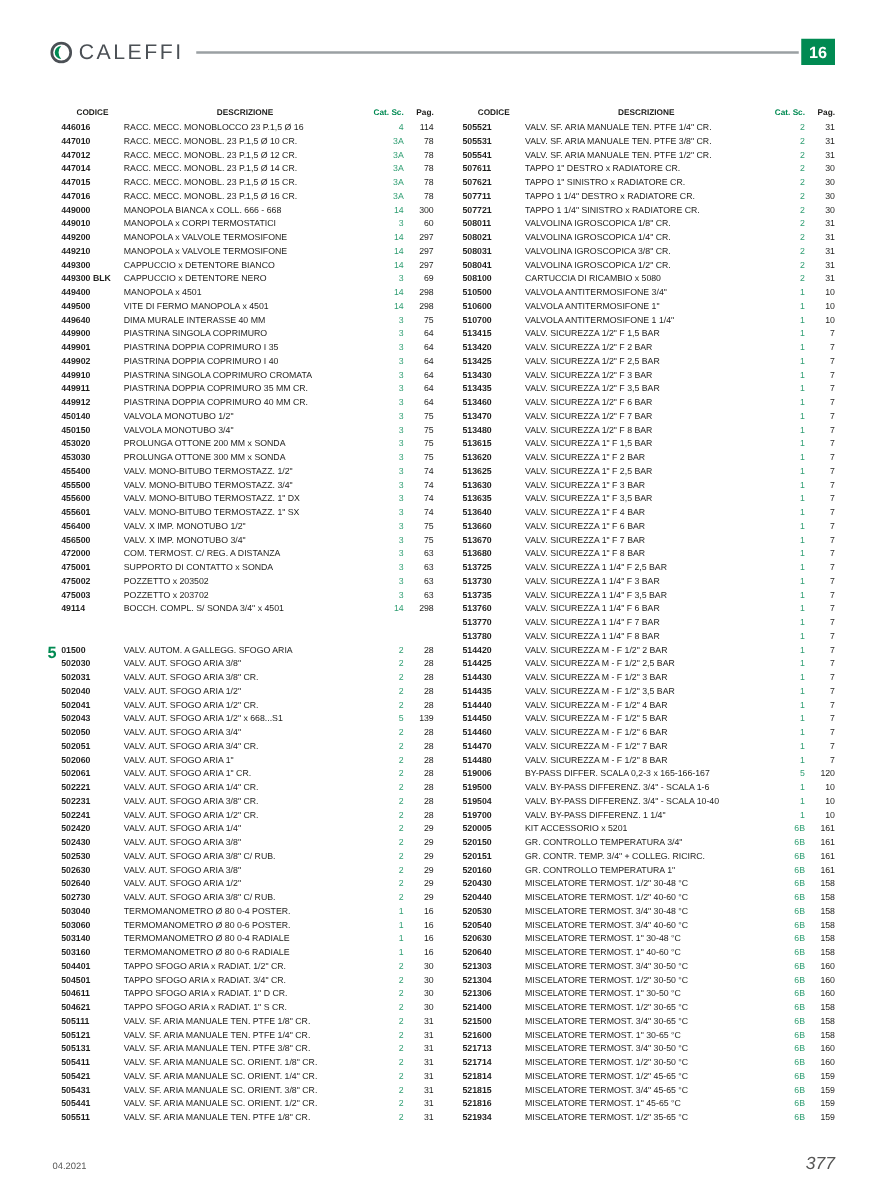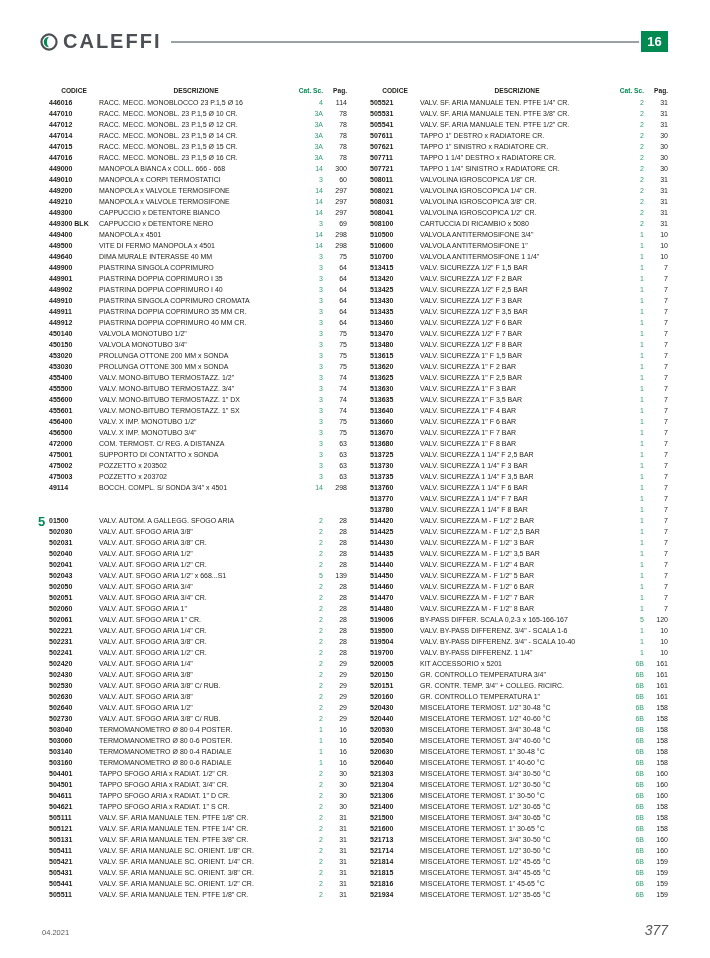--- a/index.html
+++ b/index.html
@@ -14,21 +14,21 @@
   :root { --green: #008a52; --cat-green: #2f9e72; --brand-gray: #4b5055; }
 
   
   .header {
     position: absolute; top: 30px; left: 40px; right: 42px;
     height: 23px; display: flex; align-items: center;
   }
   .logo { display: flex; align-items: center; gap: 5px; }
   .logo-icon { width: 18px; height: 18px; display: block; }
   .brand {
-    font-size: 20px; font-weight: bold; letter-spacing: 2px;
+    font-size: 17px; font-weight: normal; letter-spacing: 2px;
     color: var(--brand-gray);
   }
   .rule { flex: 1; height: 2px; background: #9aa0a3; margin-left: 10px; margin-right: 2px; }
   .chapter-box {
     width: 27px; height: 21px; background: var(--green);
     color: #ffffff; font-weight: bold; font-size: 13px;
     display: flex; align-items: center; justify-content: center;
   }
 
   

